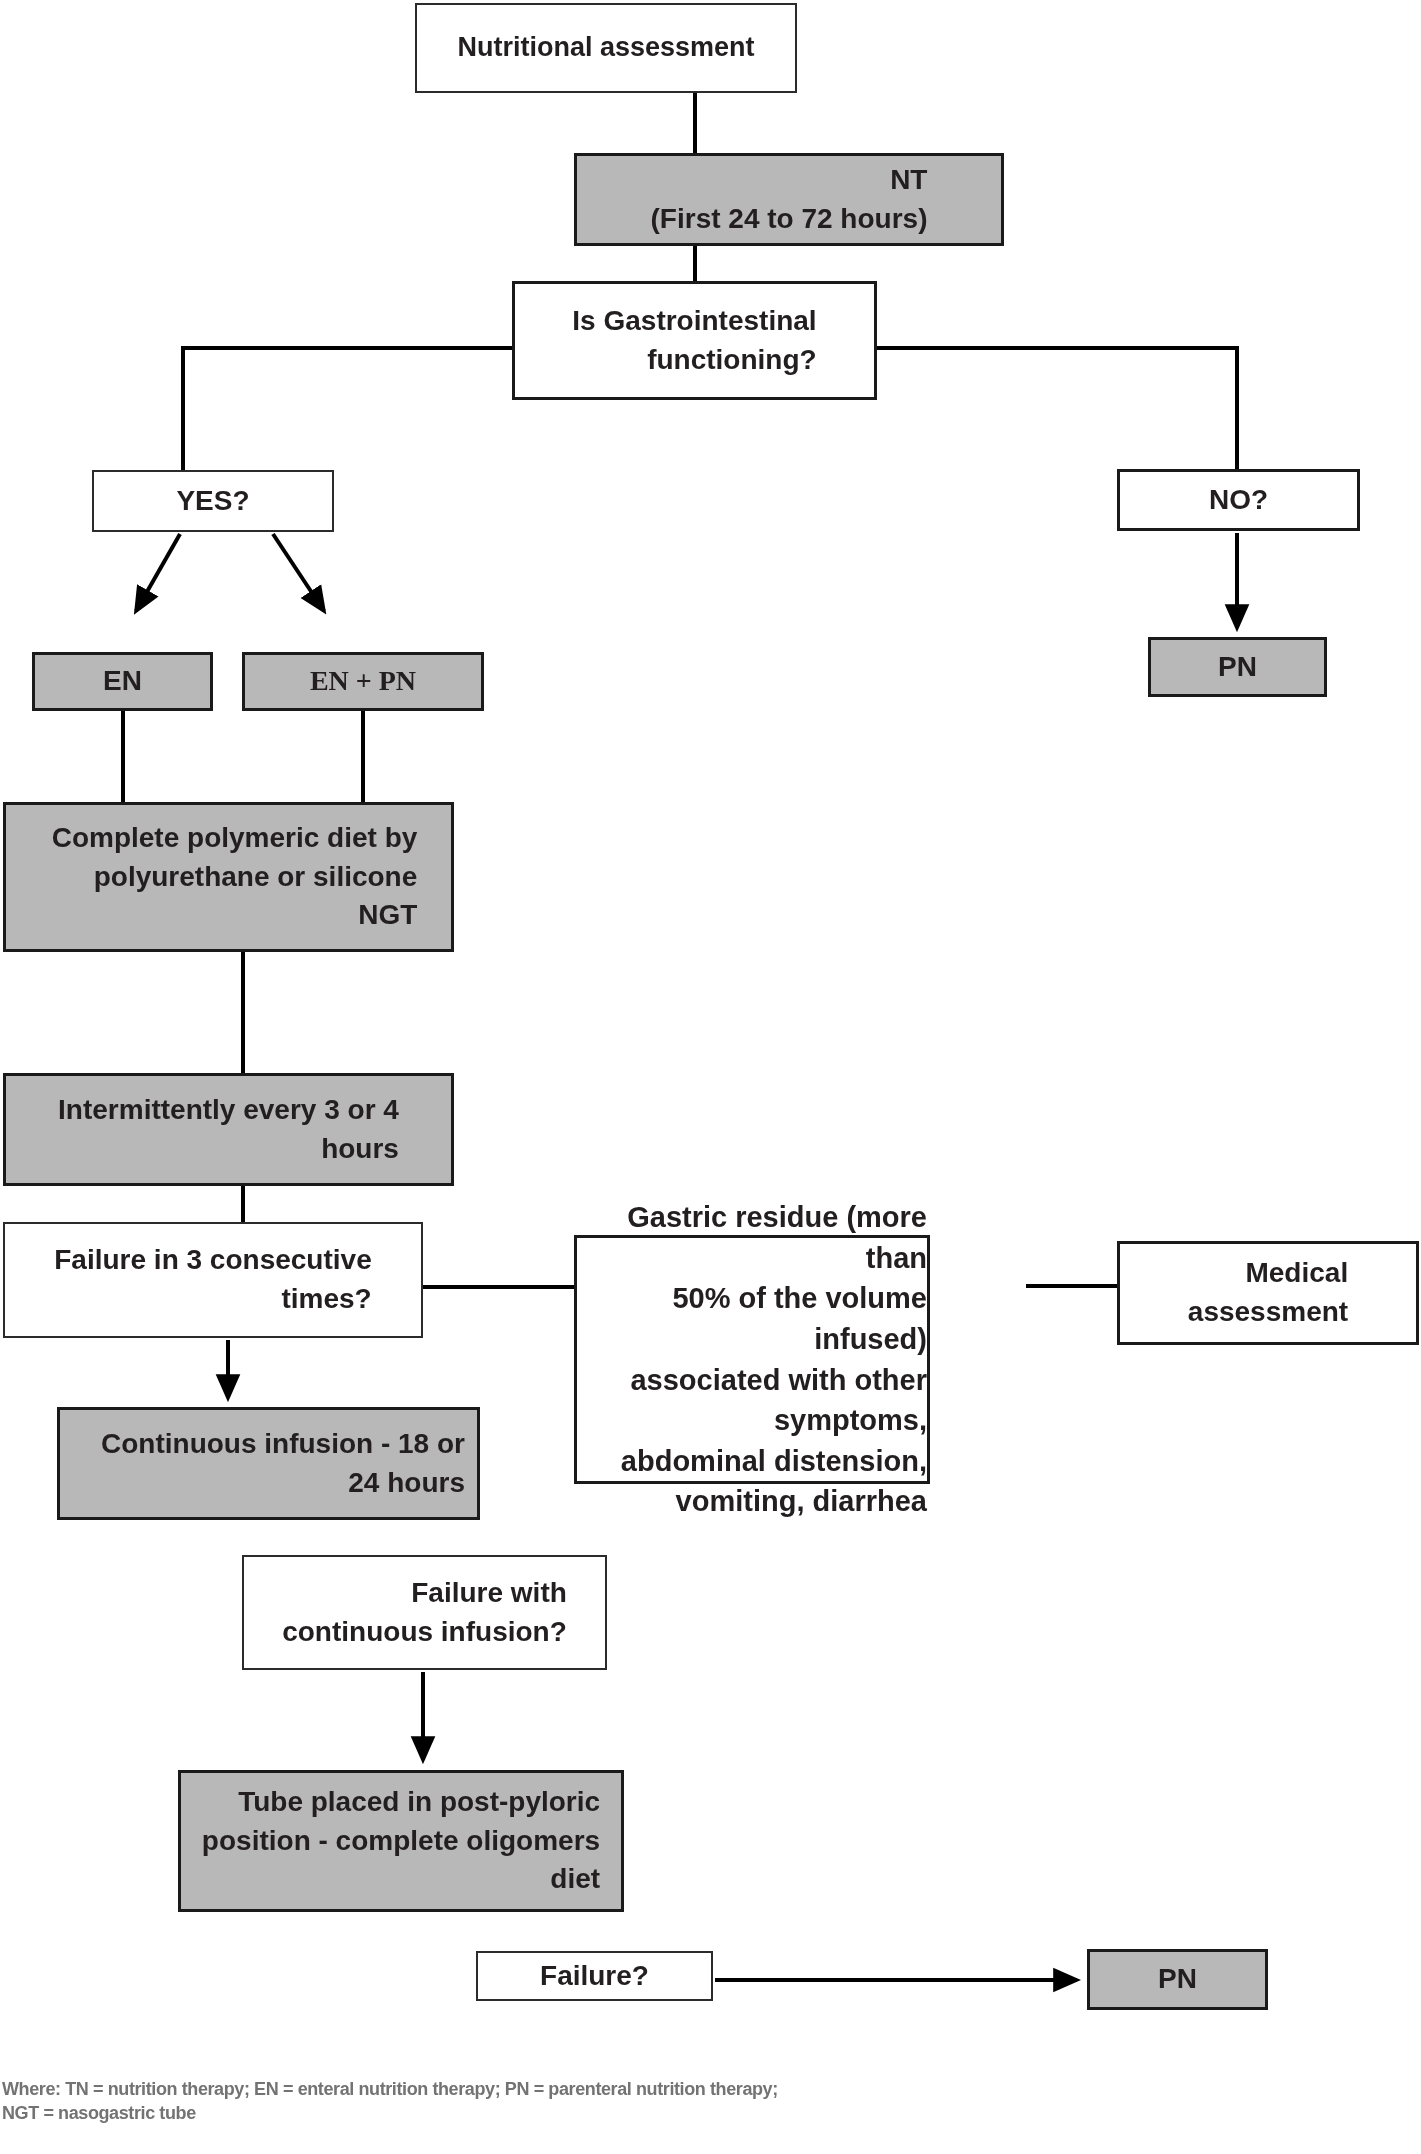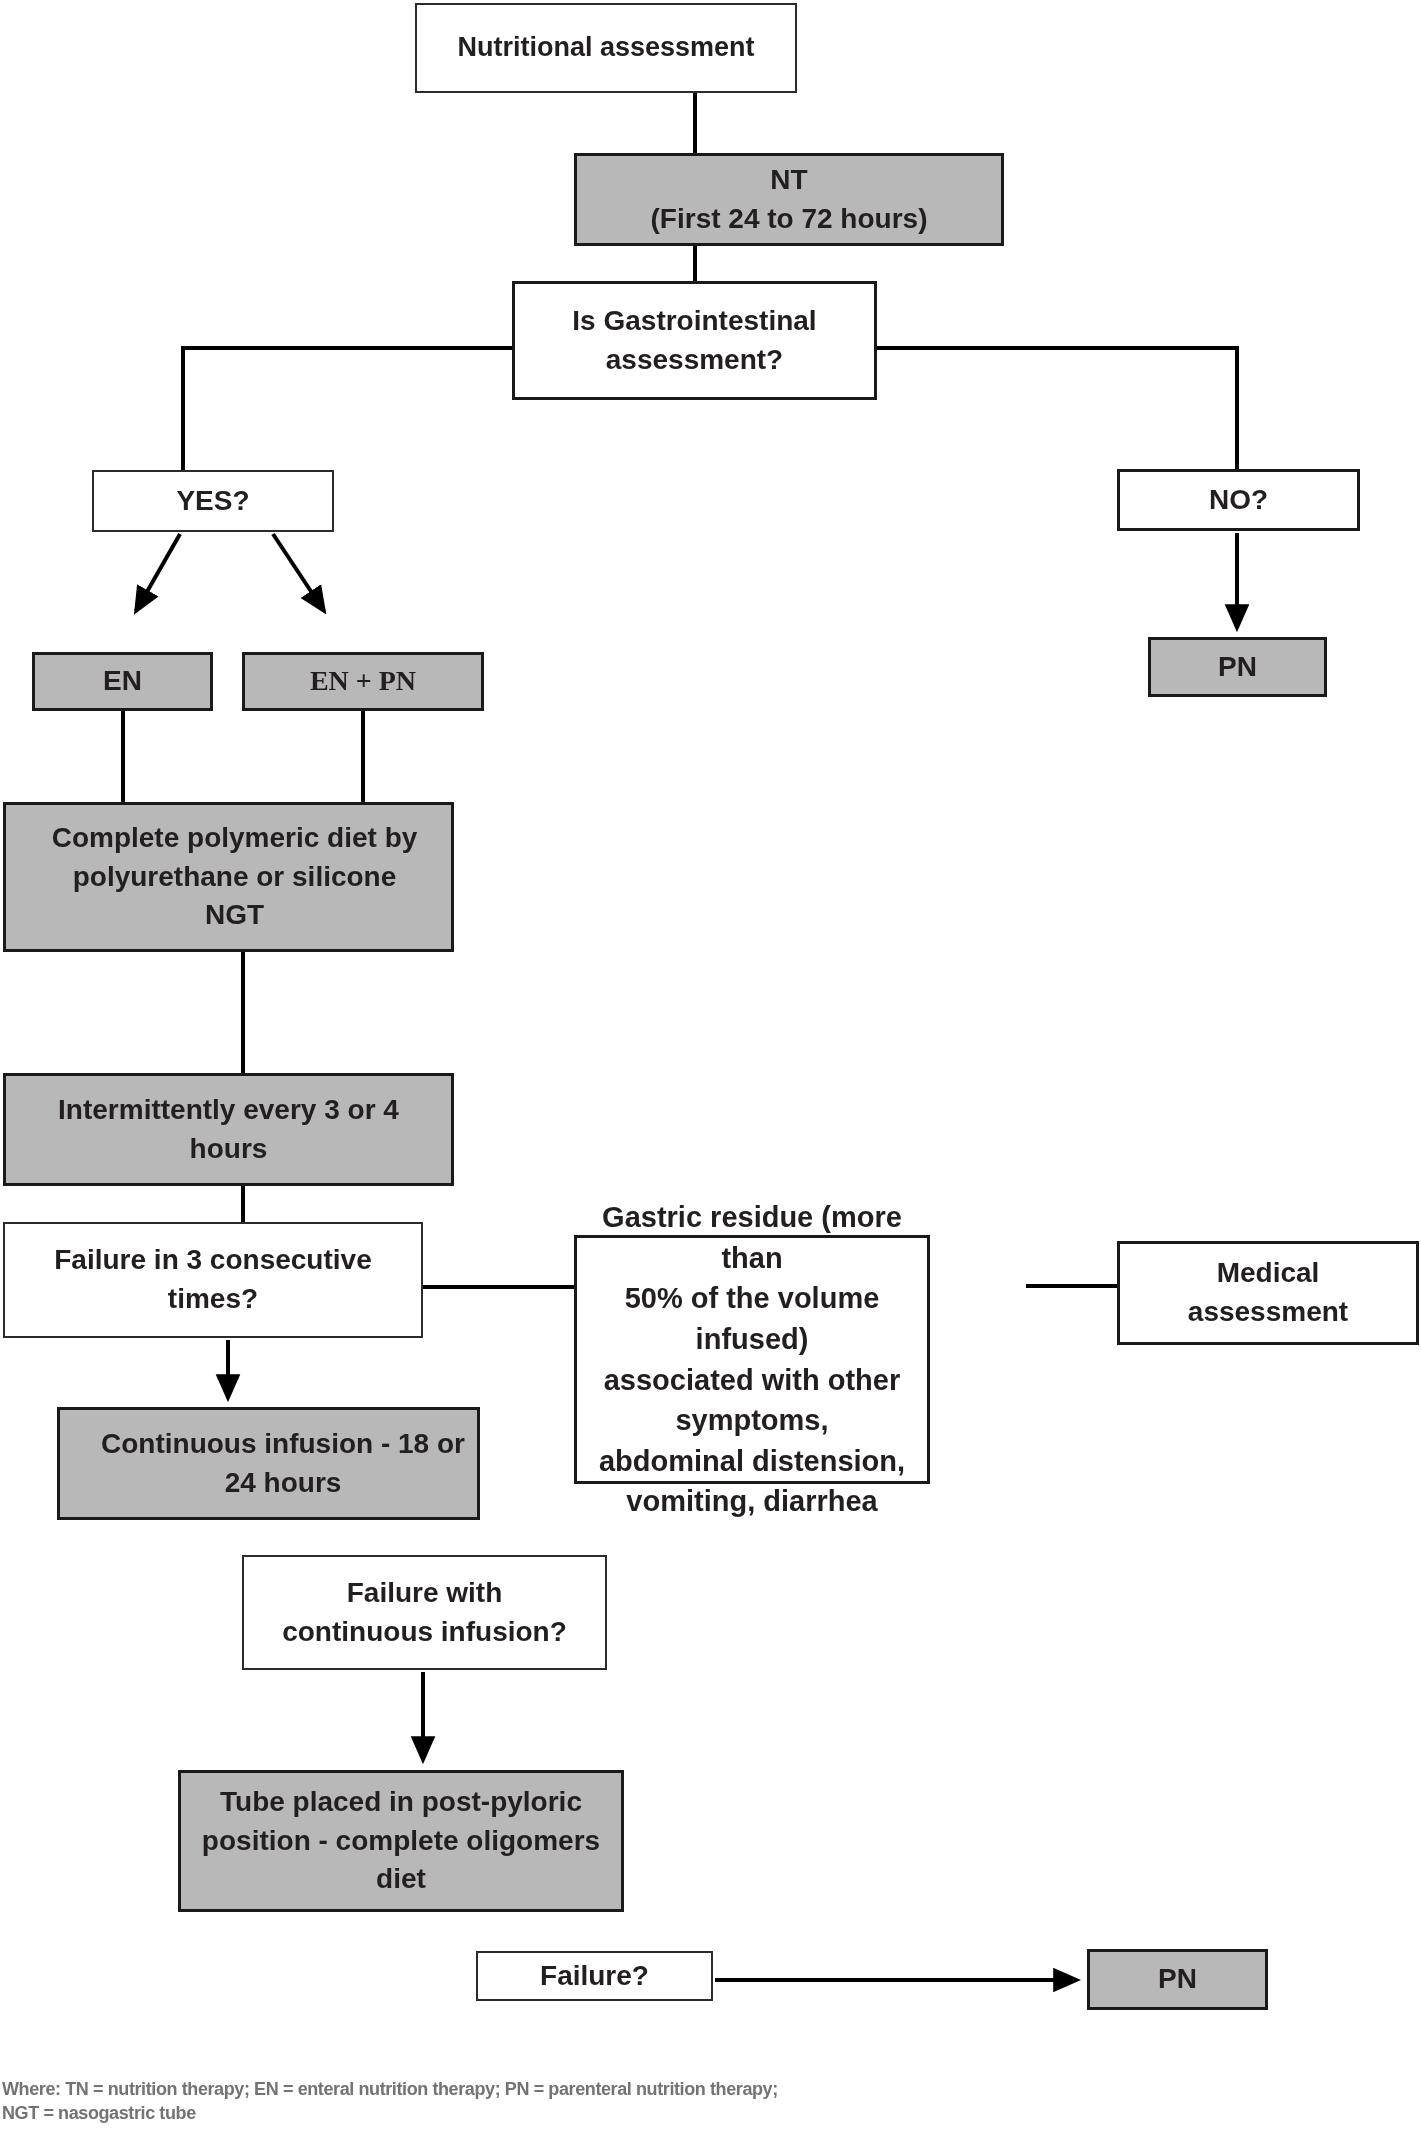--- a/index.html
+++ b/index.html
@@ -2,21 +2,21 @@
 <html><head>
 <meta charset="utf-8">
 <style>
   html,body{margin:0;padding:0;background:#ffffff;}
   body{width:1421px;height:2154px;position:relative;font-family:"Liberation Sans",sans-serif;}
   .stage{position:absolute;left:0;top:0;width:1421px;height:2154px;}
   svg.connectors{position:absolute;left:0;top:0;width:1421px;height:2154px;pointer-events:none;}
   .node{
     position:absolute;box-sizing:border-box;
     display:flex;align-items:center;justify-content:center;
-    text-align:center;white-space:pre-line;
+    text-align:right;white-space:pre-line;
     font-weight:bold;color:#231f20;font-size:28px;line-height:1.38;
   }
   .white{background:#ffffff;border:2px solid #2b2b2b;}
   .gray{background:#b8b8b8;border:3px solid #1a1a1a;}
   .thick{border-width:3px;border-color:#1a1a1a;}
   .gastric{font-size:29px;line-height:1.40;}
   .legend{
     position:absolute;left:2px;top:2078px;width:1417px;
     font-weight:bold;color:#737373;font-size:18px;line-height:1.33;
     letter-spacing:-0.4px;white-space:pre-line;text-align:left;
@@ -52,21 +52,21 @@
     <path d="M423,1672 V1760" stroke="#000" stroke-width="4" fill="none" marker-end="url(#arrow)"></path>
     <path d="M715,1980 H1077" stroke="#000" stroke-width="4" fill="none" marker-end="url(#arrow)"></path>
   </svg>
 
   <div class="node white" style="left:415px;top:3px;width:382px;height:90px;font-size:27px;">Nutritional assessment</div>
 
   <div class="node gray" style="left:574px;top:153px;width:430px;height:93px;">NT
 (First 24 to 72 hours)</div>
 
   <div class="node white thick" style="left:512px;top:281px;width:365px;height:119px;">Is Gastrointestinal
-assessment?</div>
+functioning?</div>
 
   <div class="node white" style="left:92px;top:470px;width:242px;height:62px;">YES?</div>
 
   <div class="node white thick" style="left:1117px;top:469px;width:243px;height:62px;">NO?</div>
 
   <div class="node gray" style="left:32px;top:652px;width:181px;height:59px;">EN</div>
 
   <div class="node gray" style="left:242px;top:652px;width:242px;height:59px;font-family:Liberation Serif, serif;">EN + PN</div>
 
   <div class="node gray" style="left:1148px;top:637px;width:179px;height:60px;">PN</div>

